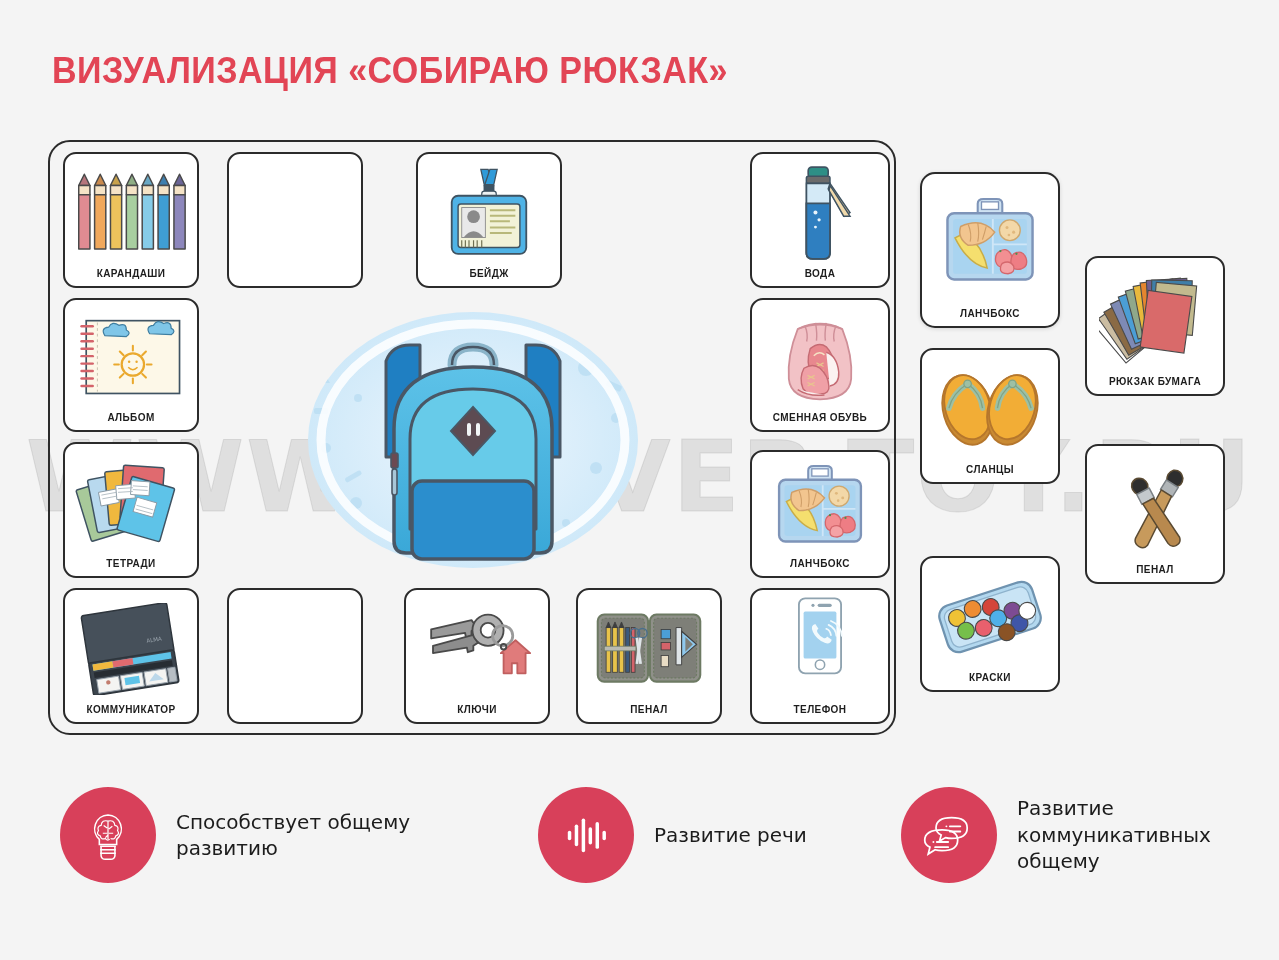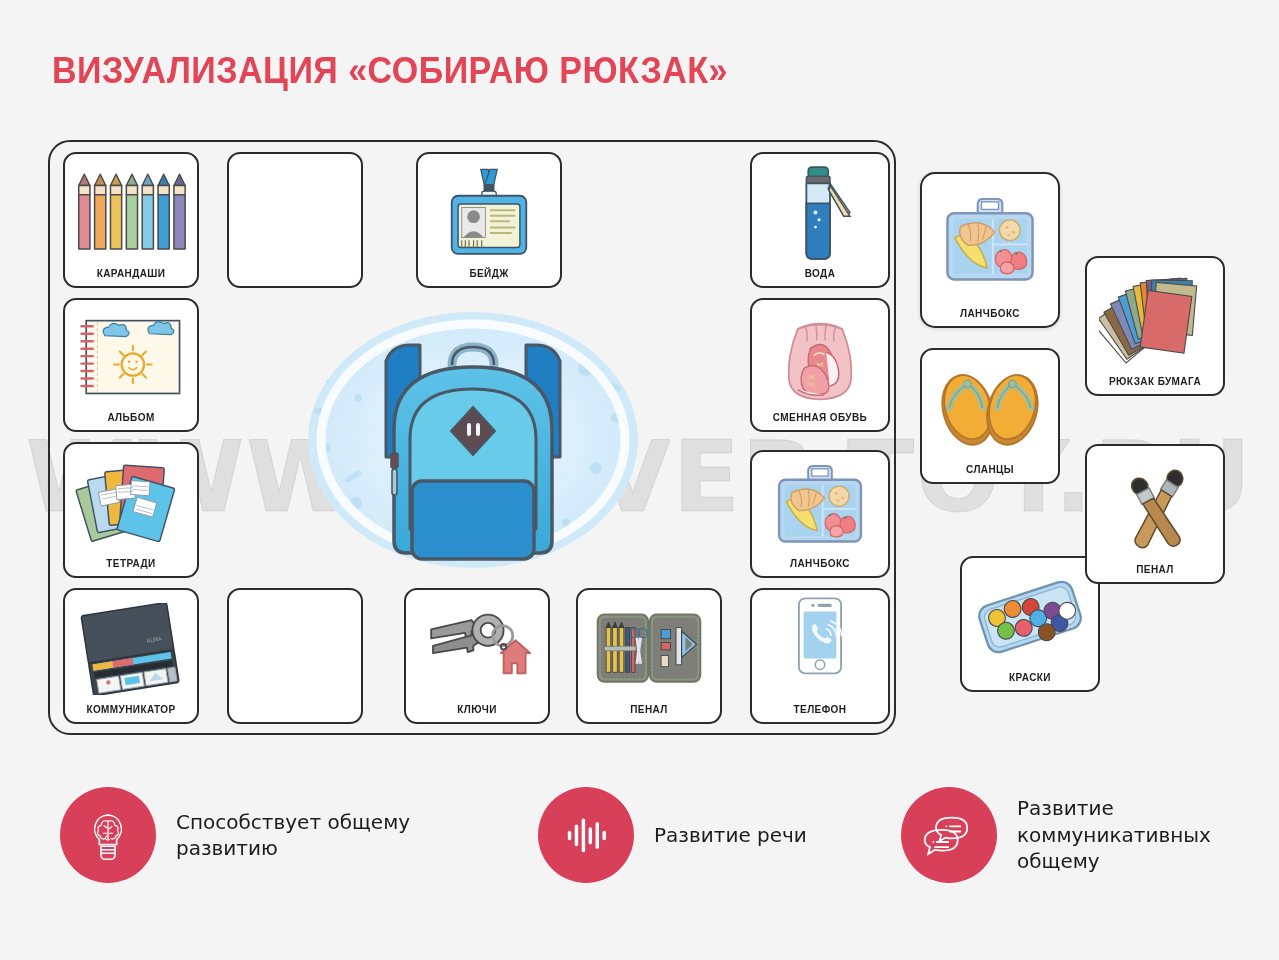--- a/index.html
+++ b/index.html
@@ -584,21 +584,21 @@
           <path d="M84 18 q16 10 20 26"></path>
             <path d="M84 18 q-14 10 -16 26"></path>
         </g>
         <circle cx="36" cy="18" r="4" fill="#9dc0a4" stroke="#7fa386" stroke-width="1.4"></circle>
         <circle cx="84" cy="18" r="4" fill="#9dc0a4" stroke="#7fa386" stroke-width="1.4"></circle>
       </svg>
     </div>
     <div class="lbl">СЛАНЦЫ</div>
   </div>
 
-  <div class="card" style="left:920px; top:556px; width:140px; height:136px;margin-left:40px;">
+  <div class="card" style="left:920px; top:556px; width:140px; height:136px;">
     <div class="art">
       <svg viewBox="0 0 120 92" width="112" height="86">
         <g transform="rotate(-18 60 46)">
           <rect x="8" y="20" width="104" height="52" rx="12" fill="#b3d8ef" stroke="#6f93b0" stroke-width="2.4"></rect>
           <rect x="13" y="25" width="94" height="42" rx="9" fill="#c9e4f5" stroke="#8fb3cd" stroke-width="1.4"></rect>
           <g stroke="#4a4a4a" stroke-width="1.2">
             <circle cx="26" cy="36" r="9" fill="#efc235"></circle>
             <circle cx="45" cy="32" r="9" fill="#ee8c33"></circle>
             <circle cx="64" cy="36" r="9" fill="#d4453a"></circle>
             <circle cx="31" cy="52" r="9" fill="#76bf4a"></circle>

